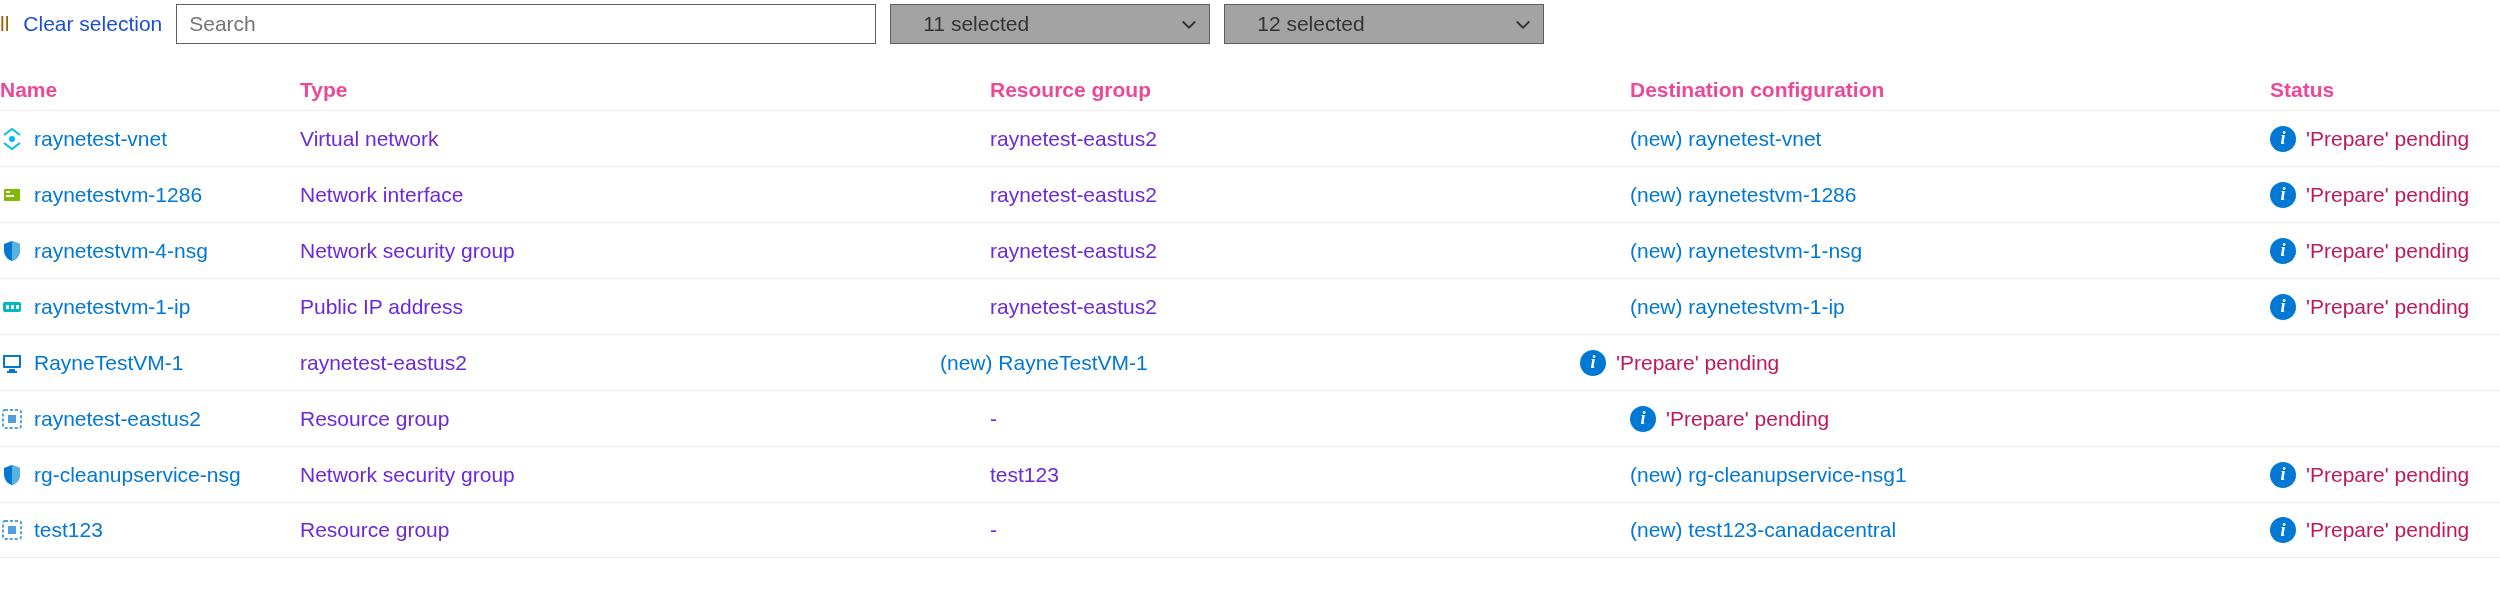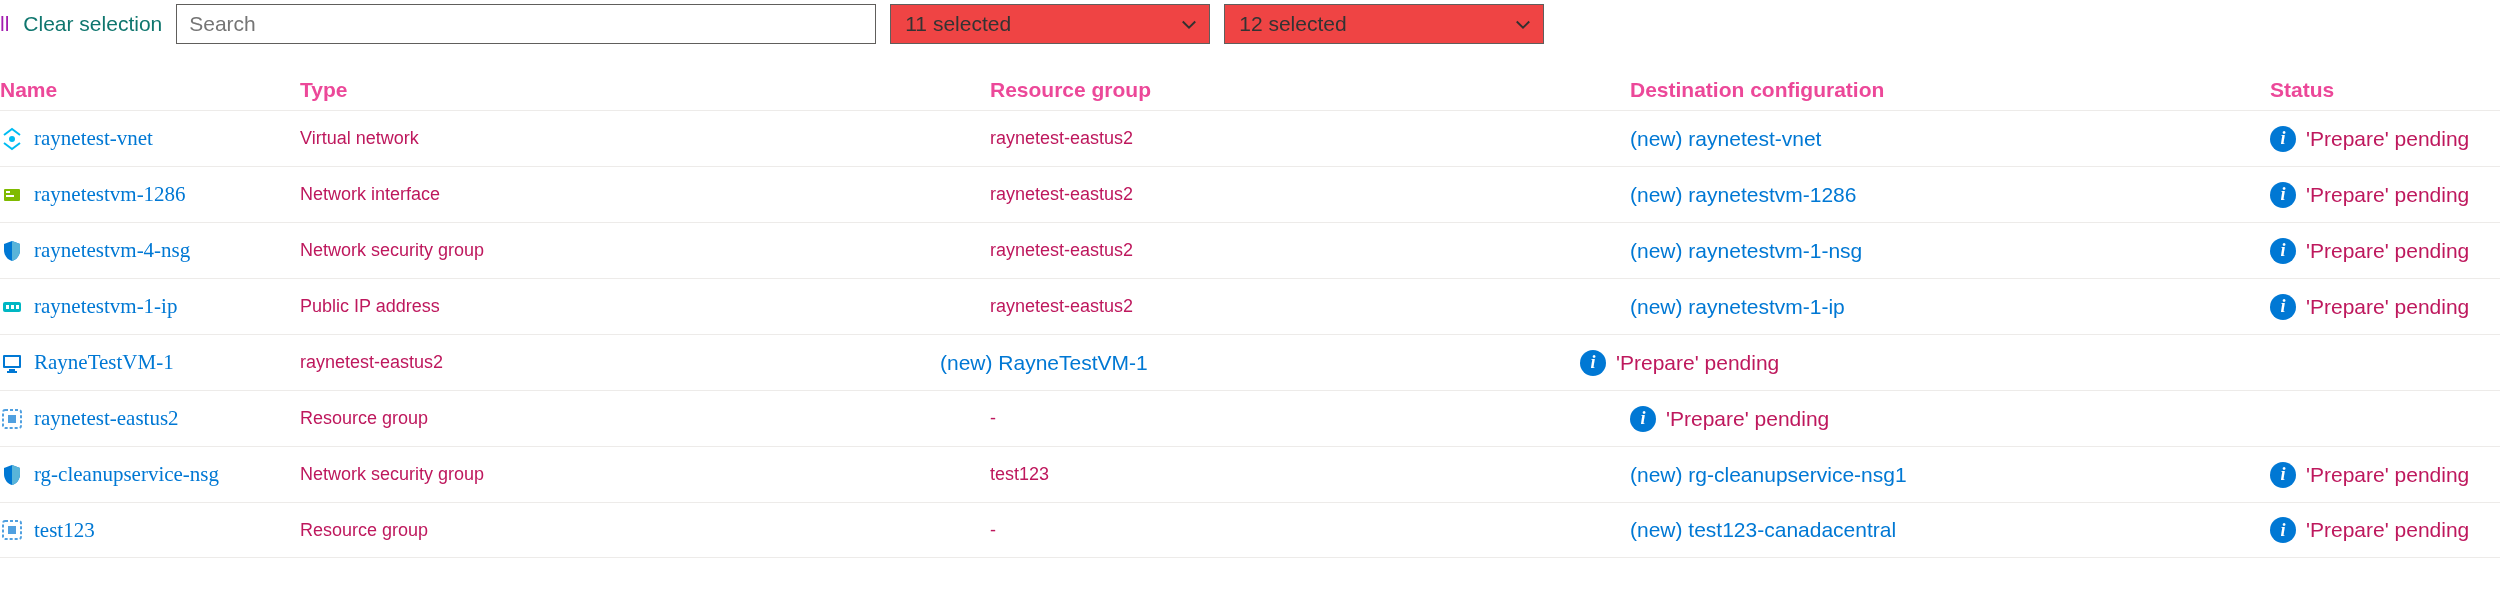--- a/index.html
+++ b/index.html
@@ -13,26 +13,26 @@
       color: #323130;
       background: #ffffff;
     }
     .toolbar {
       display: flex;
       align-items: center;
       gap: 14px;
       padding: 4px 0 10px 0;
     }
     .toolbar-link {
-      color: #0f766e;
+      color: #1d4ed8;
       cursor: pointer;
       font-size: 21px;
     }
     .toolbar-link-frag {
-      color: #a21caf;
+      color: #a16207;
       cursor: pointer;
       font-size: 21px;
     }
     .search-input {
       flex: 0 0 700px;
       height: 40px;
       border: 1px solid #605e5c;
       padding: 0 12px;
       font-size: 21px;
       color: #14532d;
@@ -40,24 +40,24 @@
     }
     .search-input::placeholder {
       color: #757575;
     }
     .select-box {
       display: flex;
       justify-content: space-between;
       align-items: center;
       height: 40px;
       border: 1px solid #605e5c;
-      padding: 0 10px 0 14px;
+      padding: 0 10px 0 32px;
       width: 320px;
       cursor: pointer;
-      background: #ef4444;
+      background: #a3a3a3;
     }
     .select-text {
       color: #333;
       font-size: 21px;
     }
     .chevron {
       width: 20px;
       height: 20px;
       display: flex;
       align-items: center;
@@ -86,38 +86,37 @@
       height: 56px;
       border-top: 1px solid #edebe9;
     }
     .row:last-child {
       border-bottom: 1px solid #edebe9;
     }
     .row-name {
       display: flex;
       align-items: center;
       gap: 10px;
-      font-family: Liberation Serif, serif;
     }
     .resource-icon {
       width: 24px;
       height: 24px;
       flex-shrink: 0;
       display: flex;
       align-items: center;
       justify-content: center;
     }
     .link-text {
       color: #0078d4;
       cursor: pointer;
       font-size: 21px;
     }
     .plain-text {
-      color: #be185d;
-      font-size: 18px;
+      color: #6d28d9;
+      font-size: 21px;
     }
     .dest-cell {
       color: #0078d4;
       font-size: 21px;
       cursor: pointer;
     }
     .status-cell {
       display: flex;
       align-items: center;
       gap: 10px;

